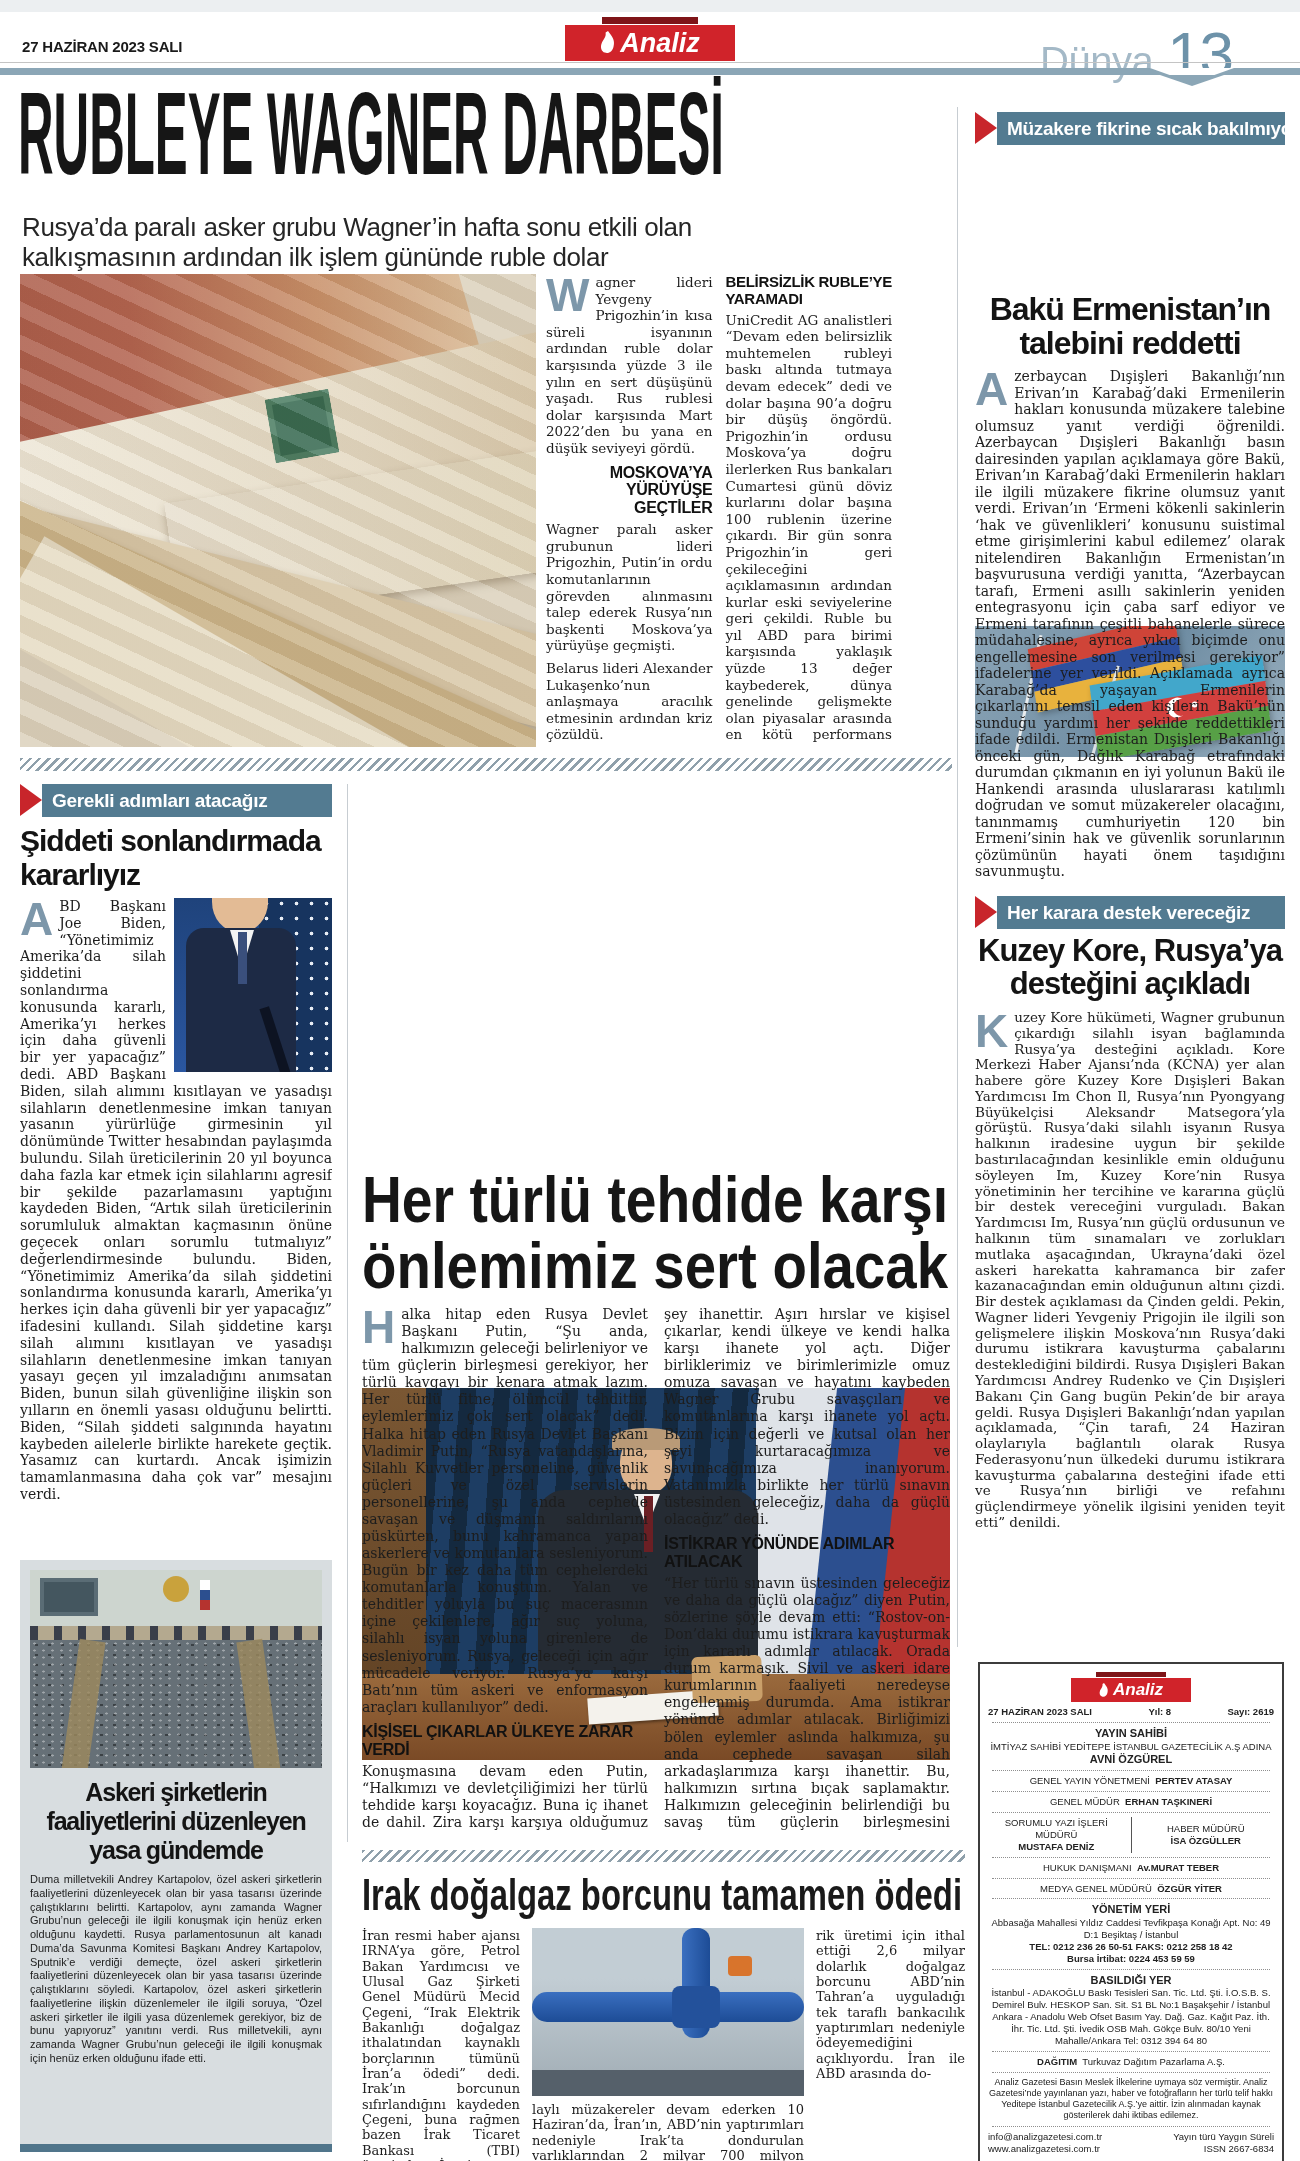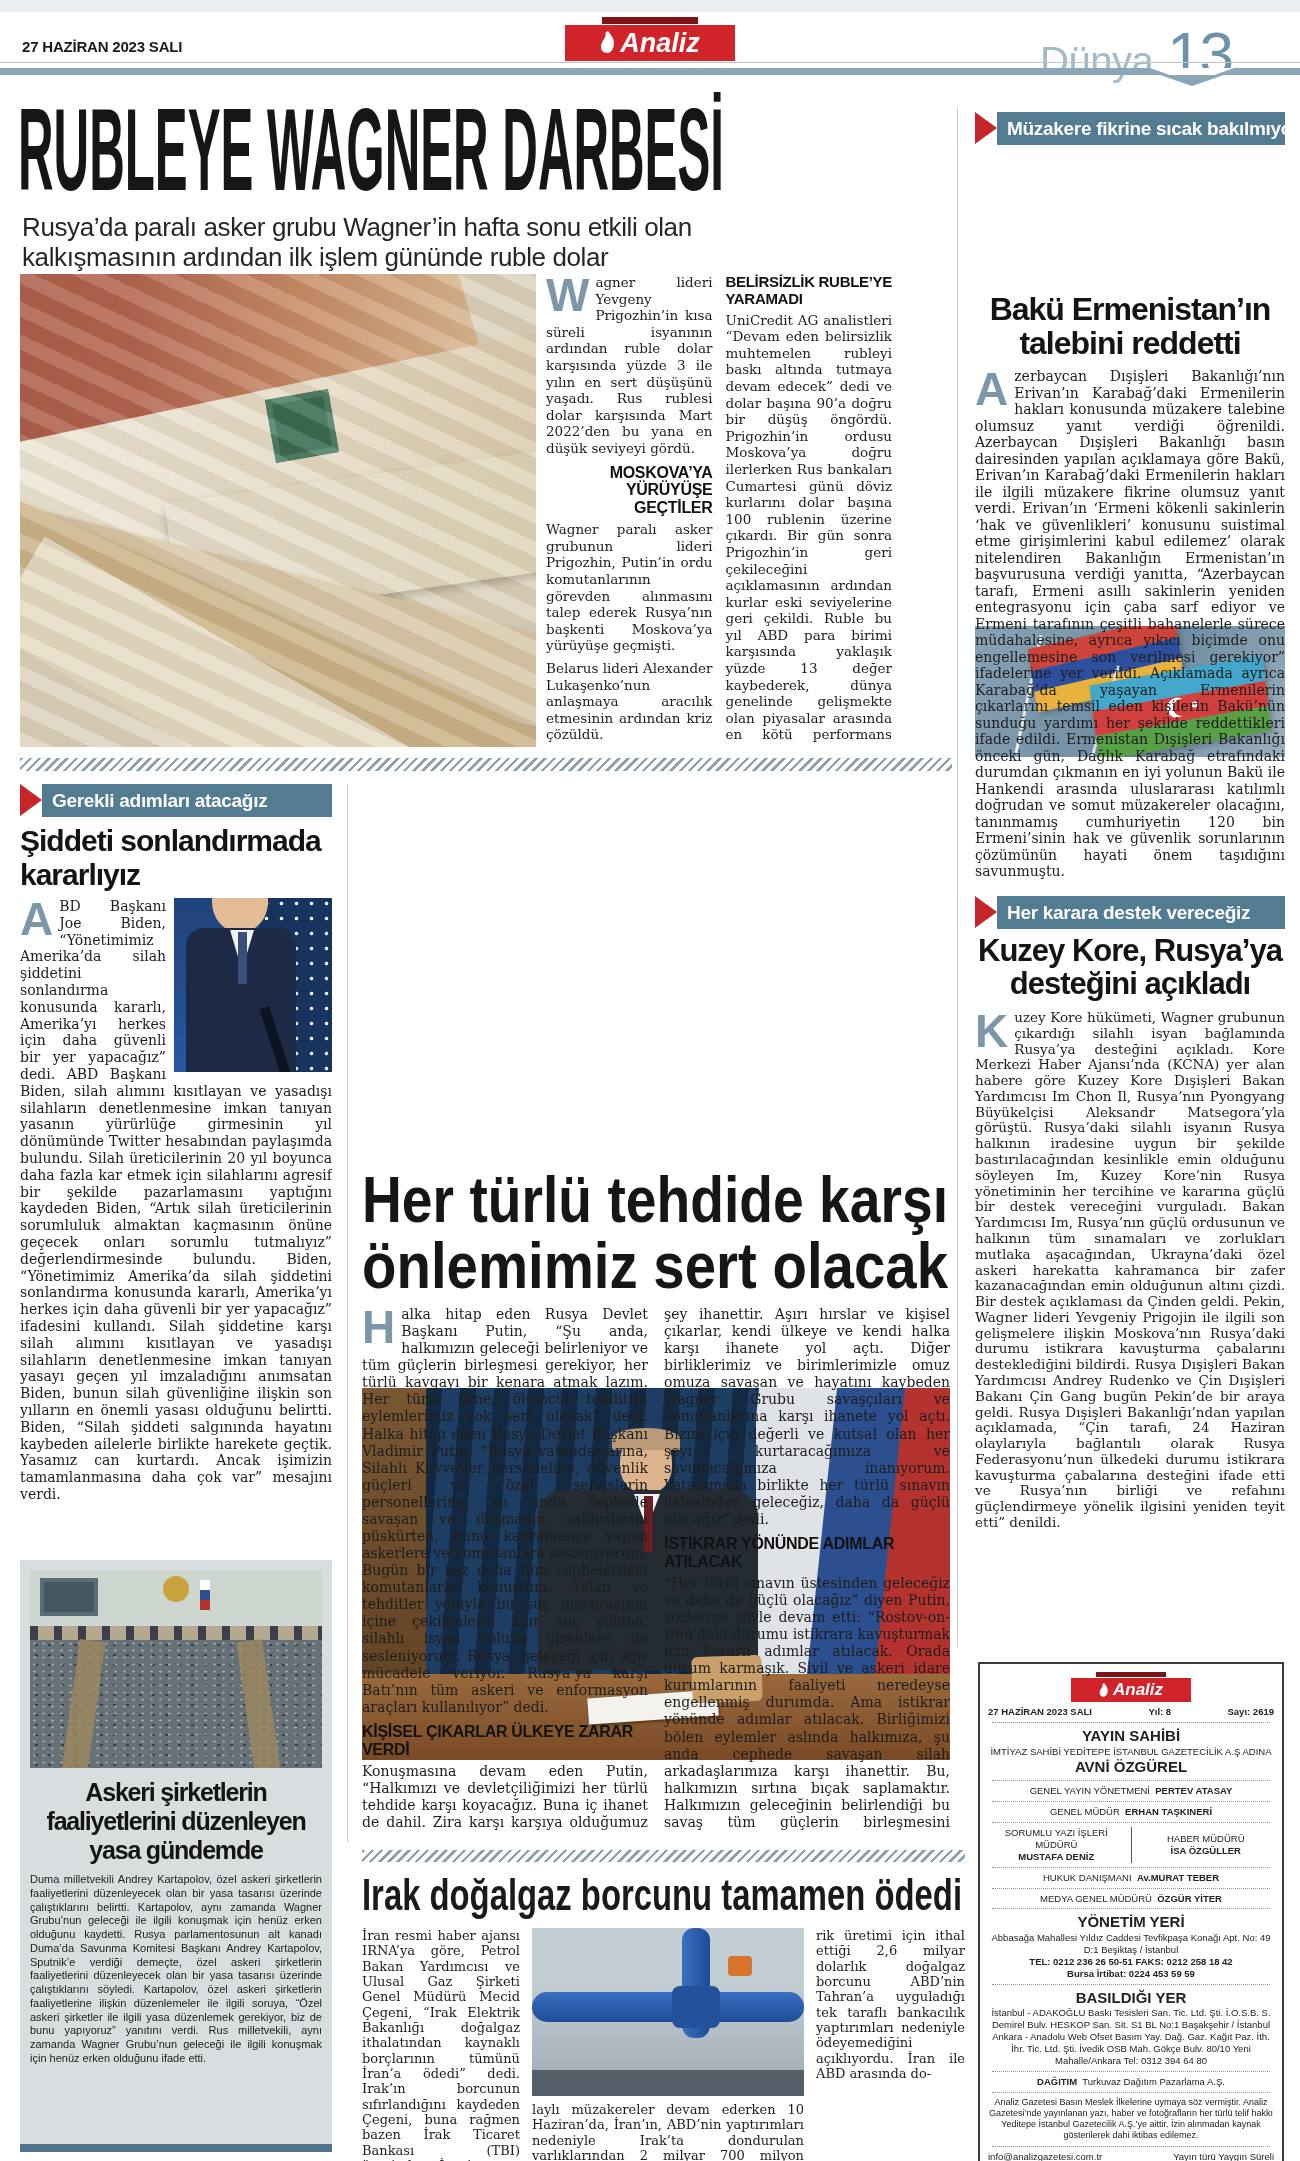--- a/index.html
+++ b/index.html
@@ -20,21 +20,21 @@
   .hatch{background:repeating-linear-gradient(135deg,#8fa0ab 0 2.5px,rgba(0,0,0,0) 2.5px 6.5px);}
   .vline{width:1px;background:#c7cdd2;}
   .hl{font-weight:bold;color:#141414;white-space:pre-line;}
   .alogo{background:#d0232a;color:#fff;display:flex;align-items:center;justify-content:center;
          font-weight:bold;font-style:italic;gap:4px;}
   .alogo-strip{background:#7e1418;margin:0 auto;}
   .photo{overflow:hidden;position:relative;}
   .kbox{border:2px solid #3c3c3c;background:#fff;font-size:9.5px;line-height:1.25;
         text-align:center;color:#222;padding:8px 8px 6px 8px;box-sizing:border-box;overflow:hidden;}
   .kbox .sep{border-top:1px dotted #8f8f8f;margin:4px 4px;}
-  .kbox .ttl{font-weight:bold;font-size:15px;}
+  .kbox .ttl{font-weight:bold;font-size:11px;}
   .kbox b{font-weight:bold;}
   .graybox{background:#d8dde0;box-sizing:border-box;padding:10px;}
   svg text{font-family:"Liberation Sans",sans-serif;}
 </style>
 </head>
 <body>
 
 <div class="page">
 
   <div class="abs" style="left:22px;top:26px;font-size:15px;font-weight:bold;letter-spacing:-0.2px;">27 HAZİRAN 2023 SALI</div>
@@ -54,21 +54,21 @@
   <div class="abs" style="left:1040px;top:6px;display:flex;align-items:baseline;gap:14px;">
     <span style="font-size:40px;color:#a4b9c7;letter-spacing:-0.5px;">Dünya</span>
     <span style="font-size:62px;color:#6d92a9;font-weight:500;letter-spacing:-2px;">13</span>
   </div>
 
   <div class="abs" style="left:0;top:50px;width:1300px;height:1px;background:#c4c4c4;"></div>
   <div class="abs" style="left:0;top:56px;width:1300px;height:7px;background:#8ba6b6;"></div>
   <div class="abs" style="left:1150px;top:56px;width:0;height:0;border-left:42px solid transparent;border-right:42px solid transparent;border-top:15px solid #ffffff;"></div>
   <div class="abs" style="left:1160px;top:63px;width:0;height:0;border-left:32px solid transparent;border-right:32px solid transparent;border-top:11px solid #8ba6b6;"></div>
 
-  <div class="abs" style="left:18px;top:80px;width:708px;height:120px;">
+  <div class="abs" style="left:18px;top:64px;width:708px;height:120px;">
     <svg width="708" height="120" viewBox="0 0 708 120">
       <text x="0" y="98" font-size="116" font-weight="bold" fill="#161616" textLength="706" lengthAdjust="spacingAndGlyphs">RUBLEYE WAGNER DARBESİ</text>
     </svg>
   </div>
   <div class="abs" style="left:22px;top:200px;width:704px;font-size:26px;line-height:1.16;color:#262626;letter-spacing:-0.4px;">Rusya’da paralı asker grubu Wagner’in hafta sonu etkili olan kalkışmasının ardından ilk işlem gününde ruble dolar karşısında 15 ayın en düşük seviyesini gördü</div>
 
   <div class="abs photo" style="left:20px;top:262px;width:516px;height:473px;background:#dcd2bd;">
     <div class="abs" style="left:-60px;top:-90px;width:500px;height:260px;background:linear-gradient(100deg,#a85948 0%,#b2624e 35%,#c88f68 70%,#d8b892 100%);transform:rotate(-16deg);"></div>
     <div class="abs" style="left:-40px;top:110px;width:640px;height:150px;background:linear-gradient(95deg,#efe9da,#e4d9c2 60%,#d8c6a6);transform:rotate(-12deg);"></div>
     <div class="abs" style="left:150px;top:190px;width:560px;height:120px;background:linear-gradient(95deg,#e8e0cf,#dccfae);transform:rotate(-8deg);box-shadow:0 4px 8px rgba(90,70,40,.35);"></div>

